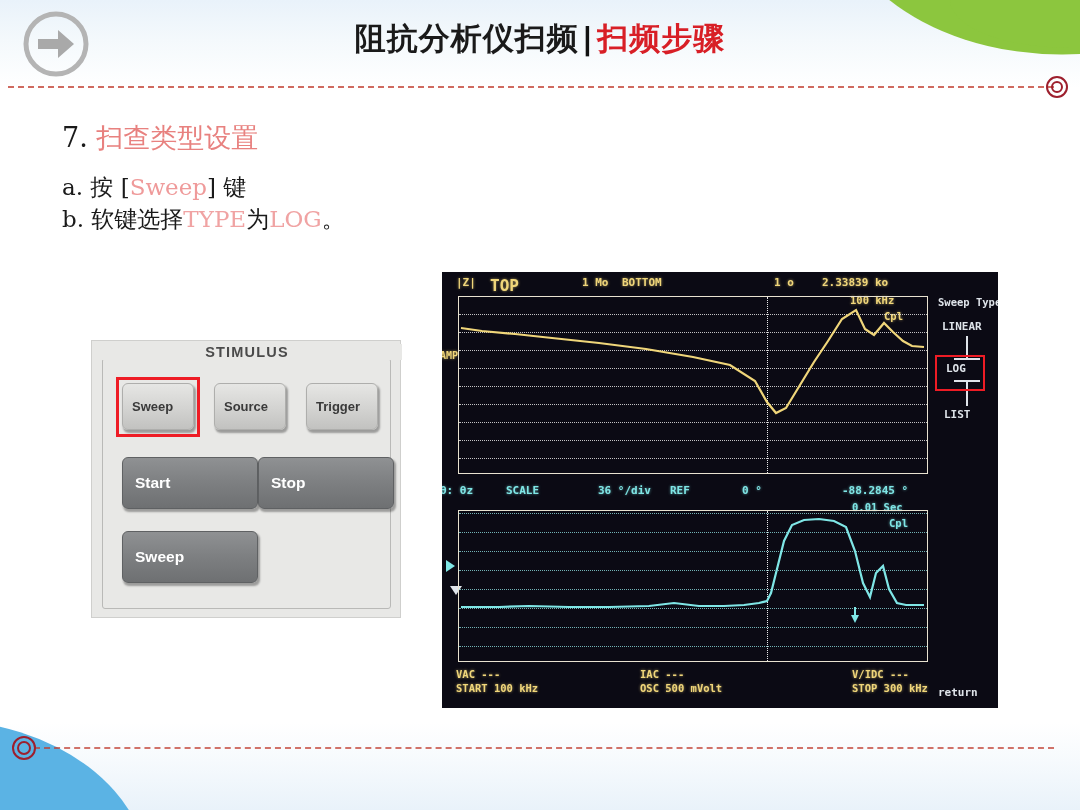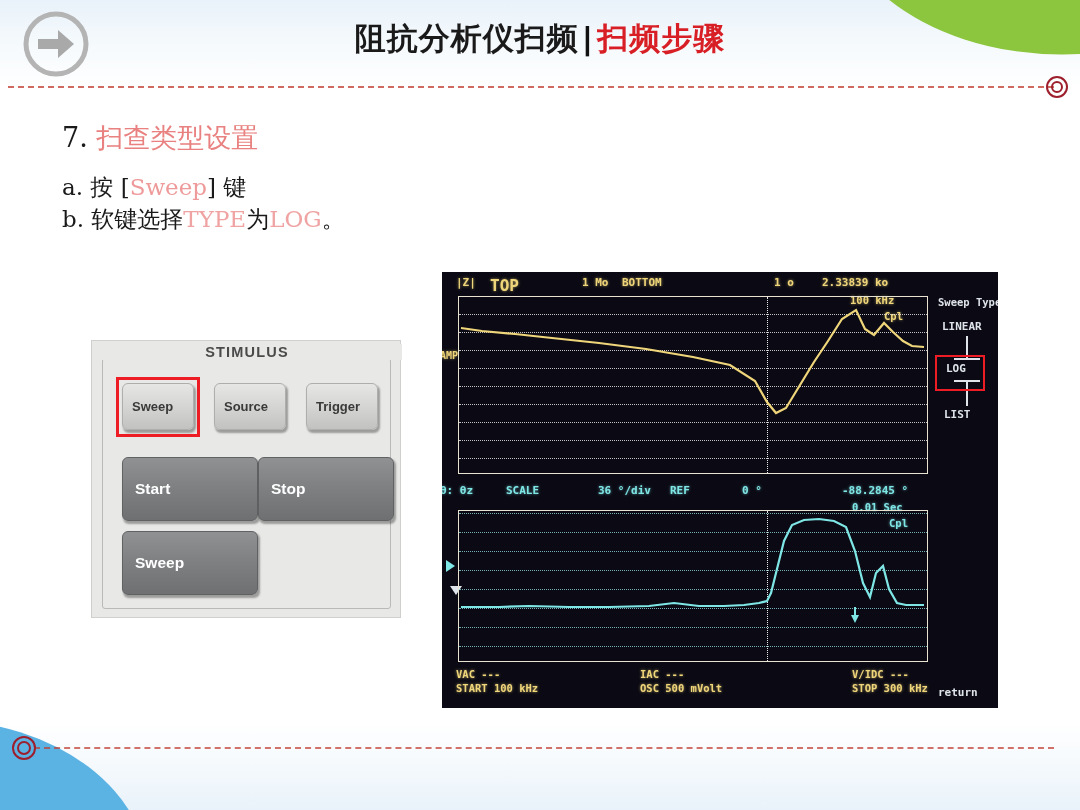--- a/index.html
+++ b/index.html
@@ -112,21 +112,21 @@
     box-shadow: 1.5px 2.5px 2px rgba(0,0,0,.33);
   }
   .key.small {
     width: 72px; height: 47px;
     background: linear-gradient(to bottom, #e6e6e4 0%, #d3d3d1 55%, #c2c2c0 100%);
     border: 1px solid #aeaeac;
     color: #3a3a3a; font-size: 13px;
     padding-left: 9px;
   }
   .key.big {
-    width: 136px; height: 64px;
+    width: 136px; height: 52px;
     background: linear-gradient(to bottom, #8f9193 0%, #7d7f81 50%, #6e7072 100%);
     border: 1px solid #5f6163;
     color: #ffffff; font-size: 15.5px;
     padding-left: 12px;
   }
   .k-sweep   { left: 30px;  top: 42px; }
   .k-source  { left: 122px; top: 42px; }
   .k-trigger { left: 214px; top: 42px; }
   .k-start   { left: 30px;  top: 116px; }
   .k-stop    { left: 166px; top: 116px; }

